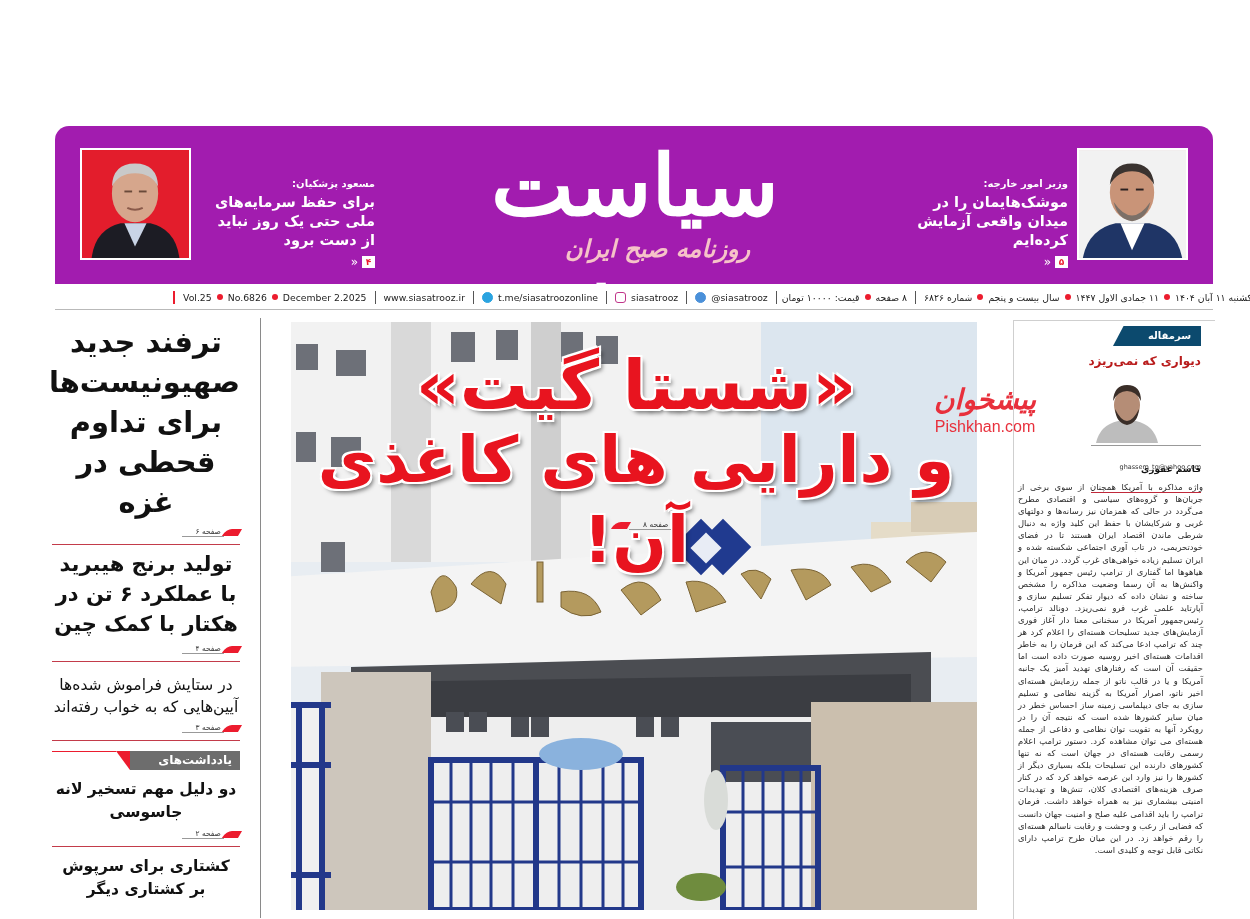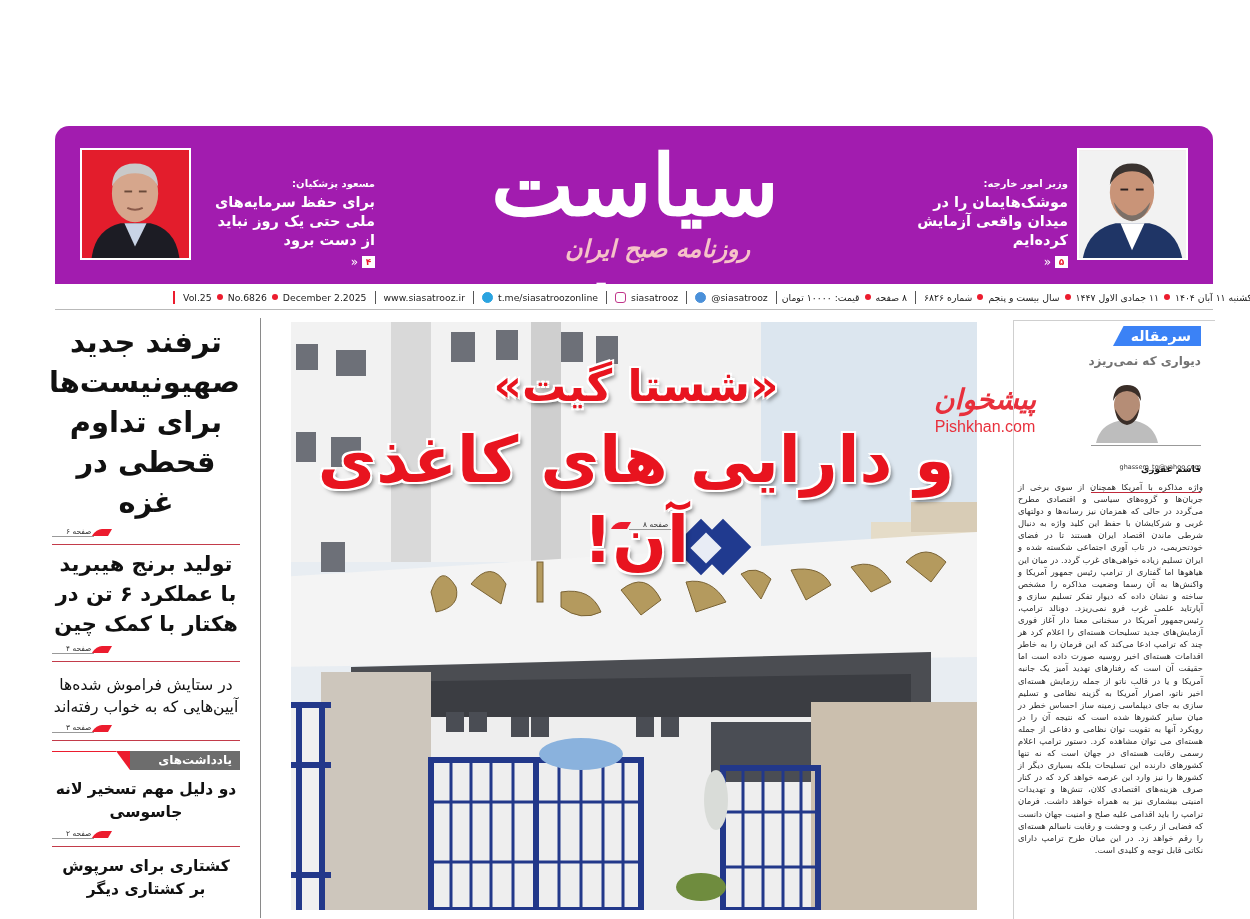--- a/index.html
+++ b/index.html
@@ -61,21 +61,21 @@
 
   
   .left-col { position: absolute; left: 52px; top: 316px; width: 188px; direction: rtl; text-align: center; }
   .item { position: relative; }
   .item h2 { font-weight: 900; color: #111; }
   .item.lead h2 { font-size: 29px; line-height: 40px; margin-top: 6px; letter-spacing: -1px; }
   .item.second h2 { font-size: 21px; line-height: 30px; margin-top: 4px; }
   .item.third h2 { font-size: 15.5px; line-height: 22px; margin-top: 12px; font-weight: normal; }
   .item.notes h2 { font-size: 15.5px; line-height: 23px; margin-top: 8px; font-weight: bold; }
   .page-ref {
-    display: flex; align-items: center; direction: ltr;
+    display: flex; align-items: center; justify-content: flex-end; direction: ltr;
     height: 12px; margin-top: 4px; margin-bottom: 6px;
   }
   .page-ref .wedge {
     width: 16px; height: 7px; background: #ec1c2e; border-radius: 6px 0 0 0; transform: skewX(-30deg);
   }
   .page-ref .lbl { font-size: 7.5px; color: #333; border-bottom: 1px solid #999; padding: 0 3px 0 14px; }
   .rule { height: 1px; background: #c33b4a; margin: 2px 0 0 0; }
 
   .notes-header {
     display: flex; align-items: center; direction: rtl; margin-top: 10px; height: 19px;
@@ -93,42 +93,42 @@
   .photo {
     position: absolute; left: 291px; top: 322px; width: 686px; height: 588px; overflow: hidden;
     background: linear-gradient(180deg, #dfe4ea 0%, #eef1f4 40%, #e6e6e6 60%, #cfcac3 100%);
   }
   .photo svg.scene { position: absolute; left: 0; top: 0; }
   .headline-main {
     position: absolute; left: 20px; top: 30px; width: 650px; direction: rtl; text-align: center;
     color: #e8141f; font-weight: 900;
     text-shadow: 2px 2px 0 #fff, -2px -2px 0 #fff, 2px -2px 0 #fff, -2px 2px 0 #fff, 3px 4px 4px rgba(0,0,0,0.5);
   }
-  .headline-main .l1 { font-size: 44px; line-height: 68px; }
+  .headline-main .l1 { font-size: 68px; line-height: 68px; }
   .headline-main .l2 { font-size: 64px; line-height: 80px; letter-spacing: -1px; }
   .photo-ref { position: absolute; left: 322px; top: 198px; display: flex; align-items: center; direction: ltr; }
   .photo-ref .wedge { width: 16px; height: 7px; background: #ec1c2e; border-radius: 6px 0 0 0; transform: skewX(-30deg); }
   .photo-ref .lbl { font-size: 7.5px; color: #333; border-bottom: 1px solid #999; padding: 0 3px 0 14px; }
 
   .watermark { position: absolute; left: 934px; top: 382px; direction: rtl; text-align: center; color: #e8303c; }
   .watermark .fa { font-size: 28px; font-family: "DejaVu Serif", serif; font-style: italic; font-weight: bold; line-height: 36px; }
   .watermark .en { font-size: 16px; font-family: "Liberation Sans", sans-serif; line-height: 18px; direction: ltr; }
 
   
   .editorial {
     position: absolute; left: 1013px; top: 320px; width: 202px; height: 599px;
     border-left: 1px solid #cfcfcf; border-top: 1px solid #cfcfcf; direction: rtl;
   }
   .ed-tag {
-    position: absolute; right: 14px; top: 5px; width: 88px; height: 20px; background: #3b82f6; color: #fff;
-    font-size: 14px; font-weight: bold; line-height: 20px; text-align: right; padding-right: 10px;
+    position: absolute; right: 14px; top: 5px; width: 88px; height: 20px; background: #0c4a6e; color: #fff;
+    font-size: 10px; font-weight: bold; line-height: 20px; text-align: right; padding-right: 10px;
     clip-path: polygon(0 0, 88% 0, 100% 100%, 0 100%);
     clip-path: polygon(12% 0, 100% 0, 100% 100%, 0 100%);
   }
-  .ed-title { position: absolute; right: 14px; top: 33px; font-size: 12px; font-weight: bold; color: #737373; }
+  .ed-title { position: absolute; right: 14px; top: 33px; font-size: 12px; font-weight: bold; color: #b91c1c; }
   .ed-photo { position: absolute; left: 74px; top: 60px; width: 78px; height: 62px; }
   .ed-author { position: absolute; right: 14px; top: 124px; width: 110px; border-top: 1px solid #999; border-bottom: 1px solid #c0293a; font-size: 9px; font-weight: bold; padding: 18px 0; text-align: right; }
   .ed-email { position: absolute; right: 14px; top: 142px; font-size: 6.5px; color: #333; direction: ltr; }
   .ed-body {
     position: absolute; right: 12px; top: 160px; width: 185px; font-size: 8.4px; line-height: 12.1px;
     text-align: justify; color: #2a2a2a;
   }
 </style>
 </head>
 <body>

